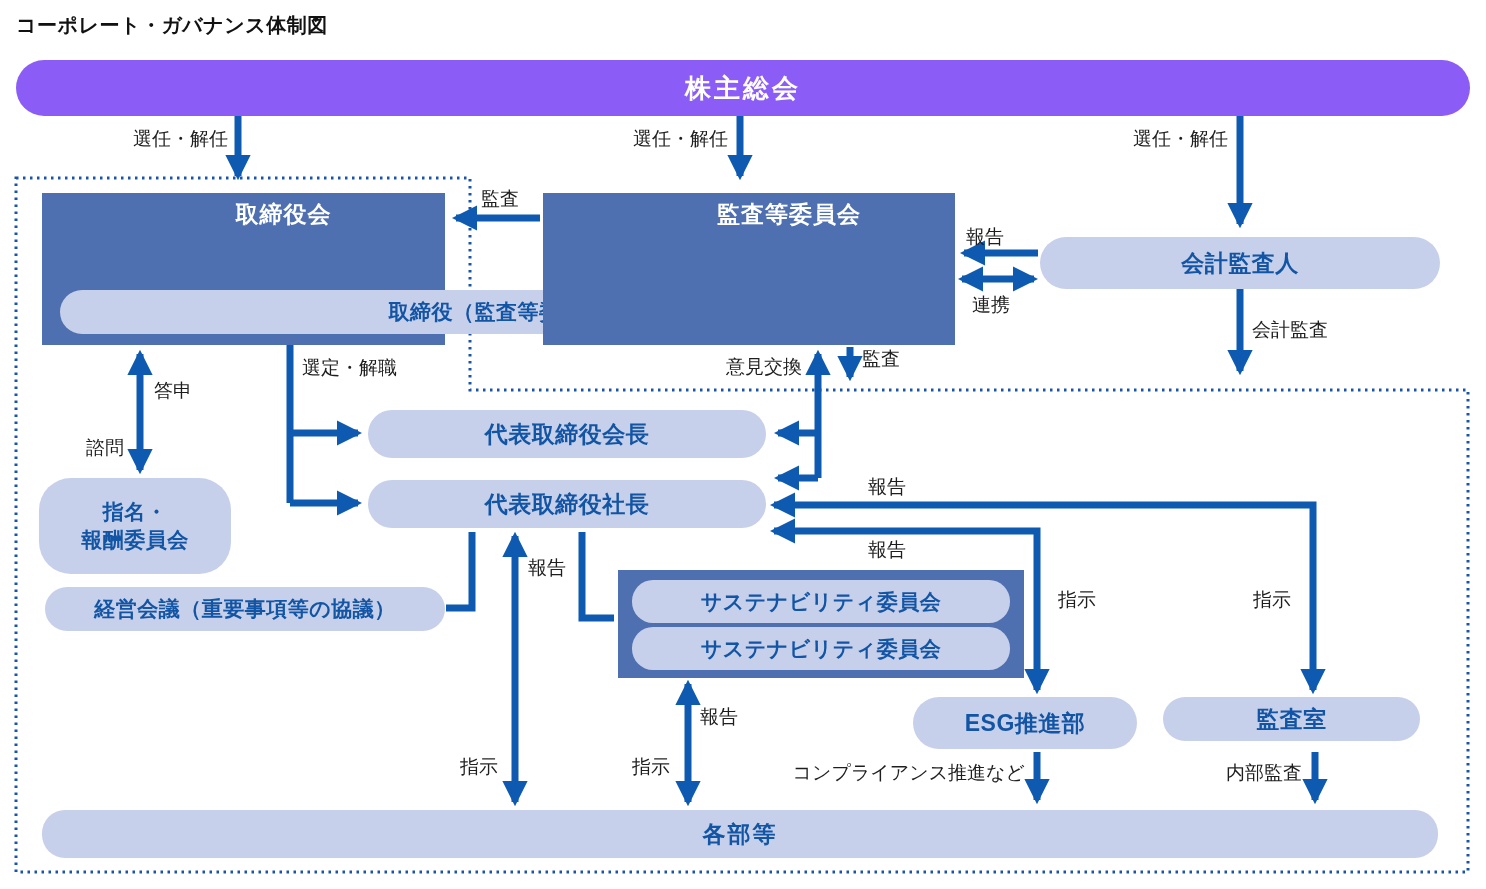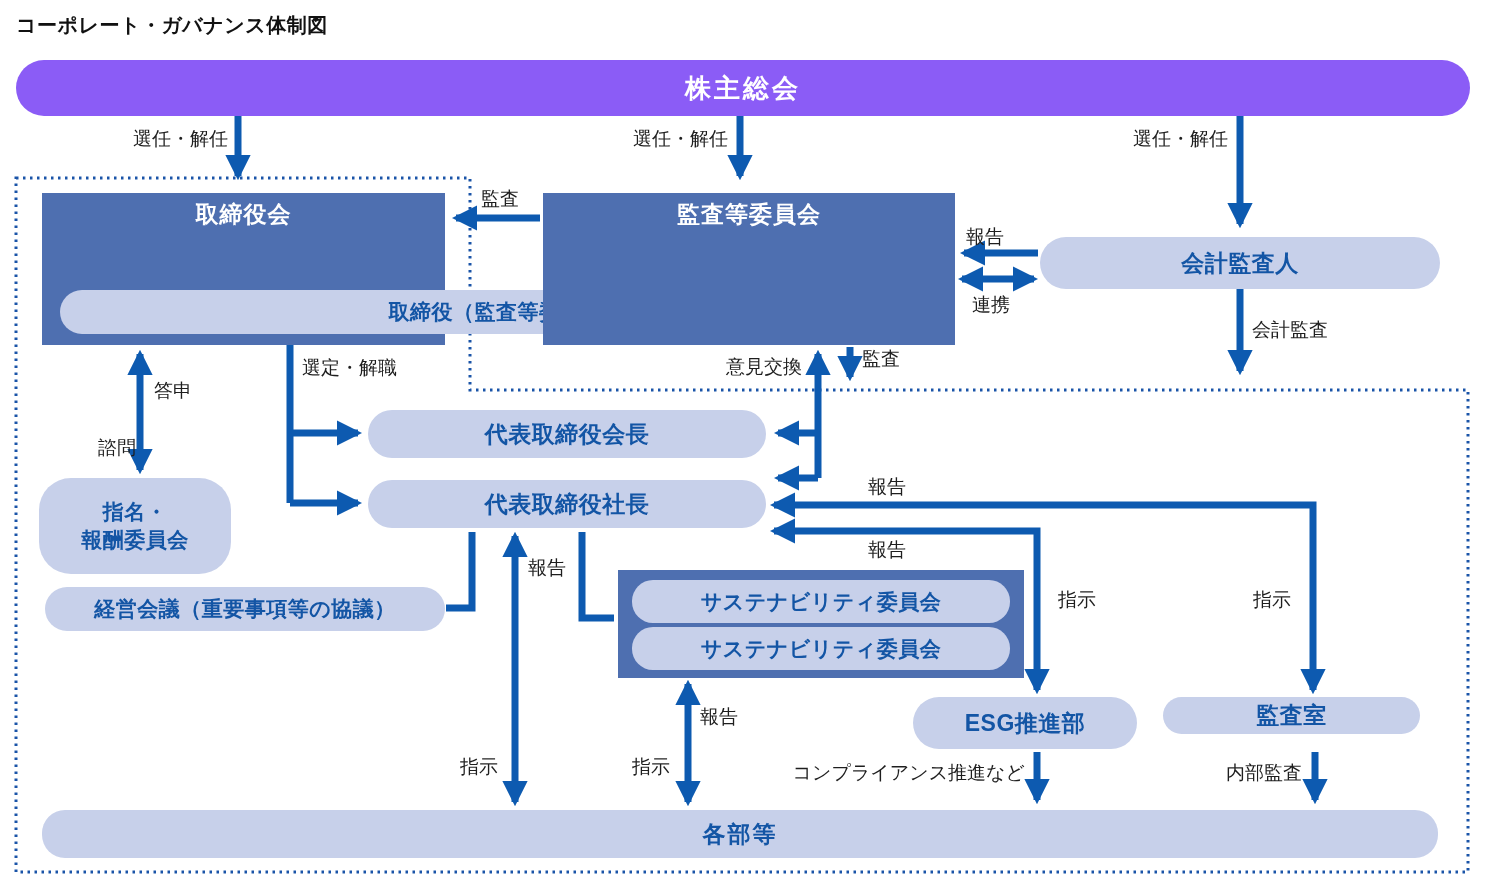--- a/index.html
+++ b/index.html
@@ -5,21 +5,21 @@
   html,body{margin:0;padding:0;background:#fff;}
   #stage{
     position:relative;width:1486px;height:889px;background:#fff;overflow:hidden;
     font-family:"Liberation Sans","DejaVu Sans",sans-serif;
   }
   #stage *{box-sizing:border-box;}
   svg.layer{position:absolute;left:0;top:0;z-index:1;}
   .node{position:absolute;z-index:2;display:flex;align-items:center;justify-content:center;}
   .darkbox{background:#4e6fb0;color:#fff;font-weight:bold;}
   .darktitle{position:absolute;z-index:3;color:#fff;font-weight:bold;font-size:23px;
-    display:flex;align-items:center;justify-content:center;letter-spacing:1px;}
+    display:flex;align-items:center;justify-content:center;letter-spacing:1px;margin-left:40px;}
   .pill{background:#c7d0ea;color:#1355a5;font-weight:bold;border-radius:24px;
     display:flex;align-items:center;justify-content:center;font-size:21px;letter-spacing:0.5px;}
   .bigbar{background:#8b5cf6;color:#fff;font-weight:bold;border-radius:28px;
     display:flex;align-items:center;justify-content:center;font-size:26px;letter-spacing:3px;}
   .lbl{position:absolute;z-index:3;font-size:19px;color:#1e1e1e;white-space:nowrap;line-height:1.15;}
   .lbl.r{text-align:right;}
   #title{position:absolute;left:16px;top:12px;font-size:20px;font-weight:bold;color:#111;
     letter-spacing:0.5px;z-index:3;}
 </style>
 </head>
@@ -105,38 +105,38 @@
     </div>
   </div>
 
   <div class="node pill" style="left:45px;top:587px;width:400px;height:44px;border-radius:22px;">経営会議（重要事項等の協議）</div>
 
   <div class="node darkbox" style="left:618px;top:570px;width:406px;height:108px;"></div>
   <div class="node pill" style="left:632px;top:580px;width:378px;height:43px;border-radius:21px;">サステナビリティ委員会</div>
   <div class="node pill" style="left:632px;top:627px;width:378px;height:43px;border-radius:21px;">サステナビリティ委員会</div>
 
   <div class="node pill" style="left:913px;top:697px;width:224px;height:52px;border-radius:26px;font-size:23px;">ESG推進部</div>
-  <div class="node pill" style="left:1163px;top:697px;width:257px;height:37px;border-radius:26px;font-size:23px;">監査室</div>
+  <div class="node pill" style="left:1163px;top:697px;width:257px;height:44px;border-radius:26px;font-size:23px;">監査室</div>
 
   <div class="node pill" style="left:42px;top:810px;width:1396px;height:48px;border-radius:23px;font-size:23px;letter-spacing:2px;">各部等</div>
 
   <div class="lbl r" style="left:118px;top:128px;width:110px;">選任・解任</div>
   <div class="lbl r" style="left:618px;top:128px;width:110px;">選任・解任</div>
   <div class="lbl r" style="left:1118px;top:128px;width:110px;">選任・解任</div>
 
   <div class="lbl" style="left:481px;top:188px;">監査</div>
   <div class="lbl" style="left:966px;top:226px;">報告</div>
   <div class="lbl" style="left:972px;top:294px;">連携</div>
   <div class="lbl" style="left:1252px;top:319px;">会計監査</div>
 
   <div class="lbl r" style="left:706px;top:356px;width:96px;">意見交換</div>
   <div class="lbl" style="left:862px;top:348px;">監査</div>
   <div class="lbl" style="left:302px;top:357px;">選定・解職</div>
   <div class="lbl" style="left:154px;top:380px;">答申</div>
-  <div class="lbl" style="left:86px;top:437px;margin-left:12px;">諮問</div>
+  <div class="lbl" style="left:86px;top:437px;">諮問</div>
 
   <div class="lbl" style="left:868px;top:476px;">報告</div>
   <div class="lbl" style="left:868px;top:539px;">報告</div>
   <div class="lbl" style="left:528px;top:557px;">報告</div>
 
   <div class="lbl" style="left:1058px;top:589px;">指示</div>
   <div class="lbl" style="left:1253px;top:589px;">指示</div>
 
   <div class="lbl" style="left:700px;top:706px;">報告</div>
   <div class="lbl" style="left:460px;top:756px;">指示</div>

